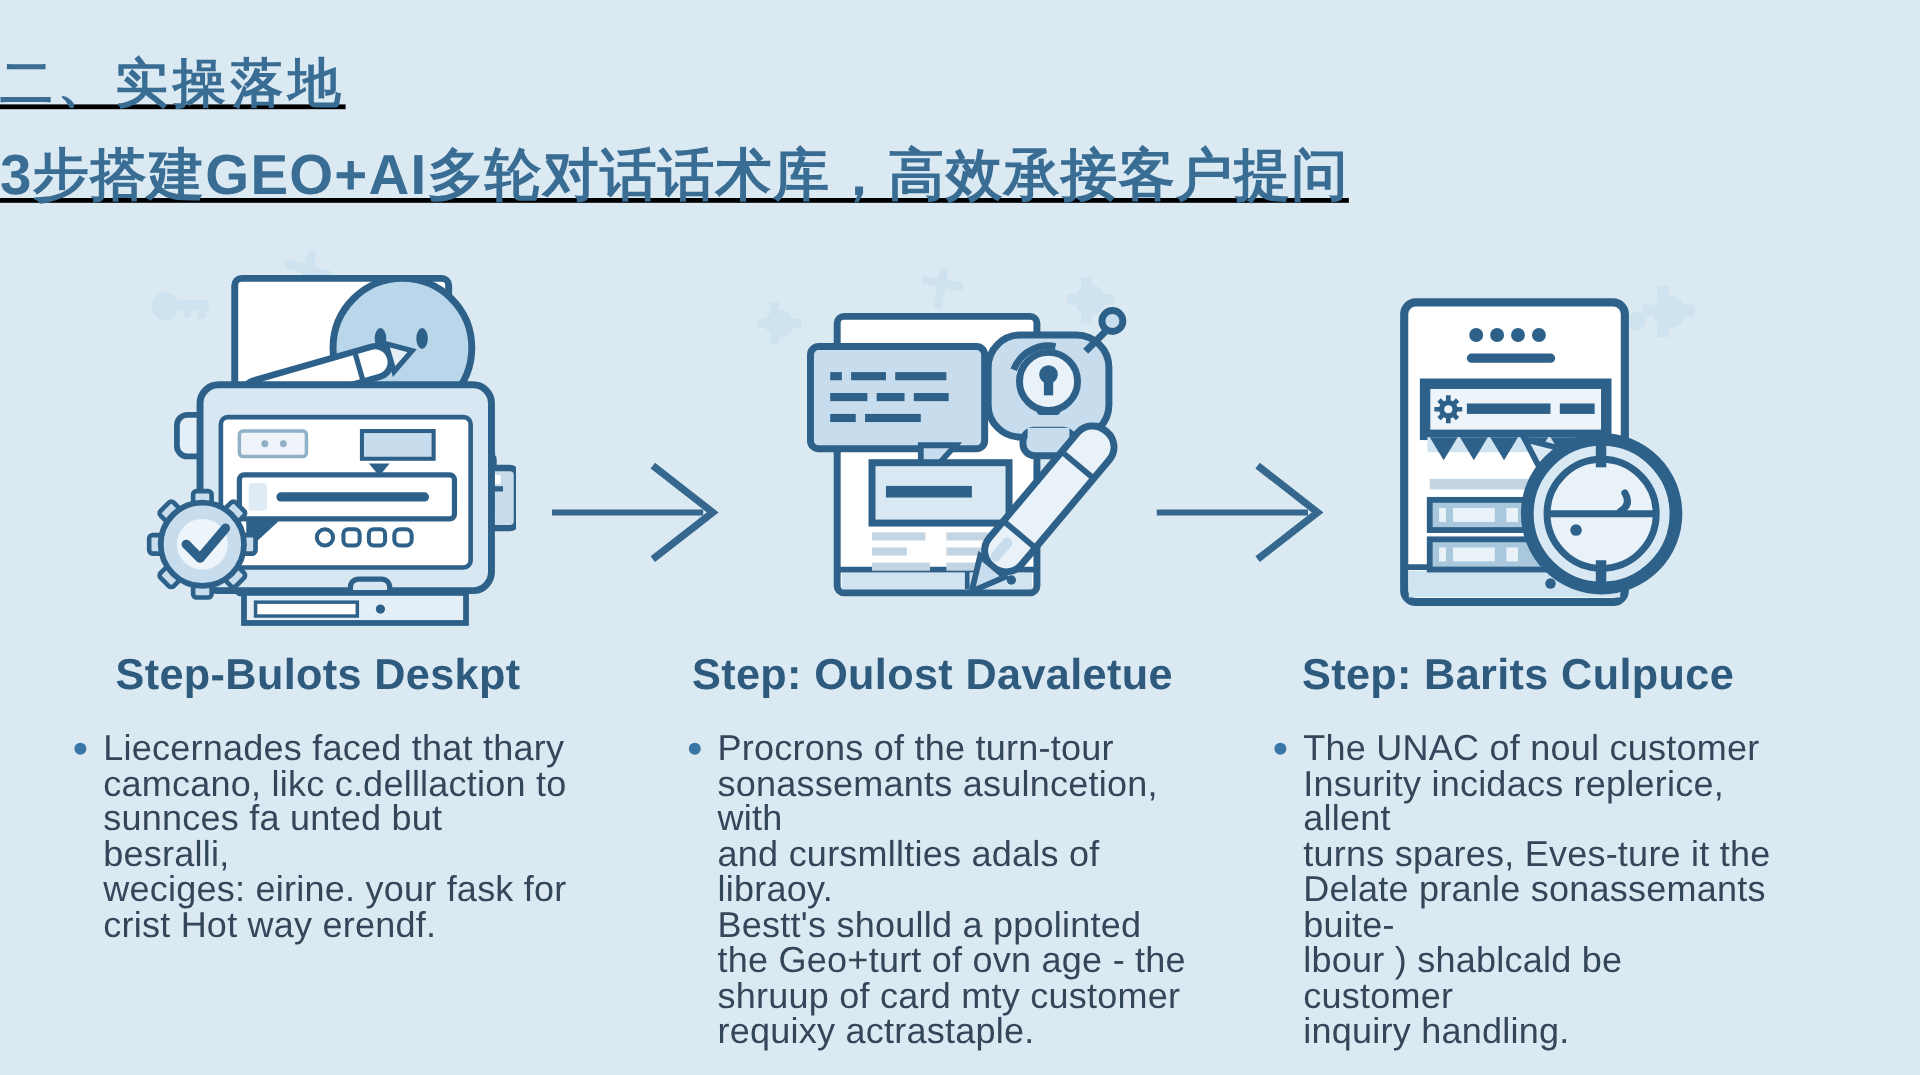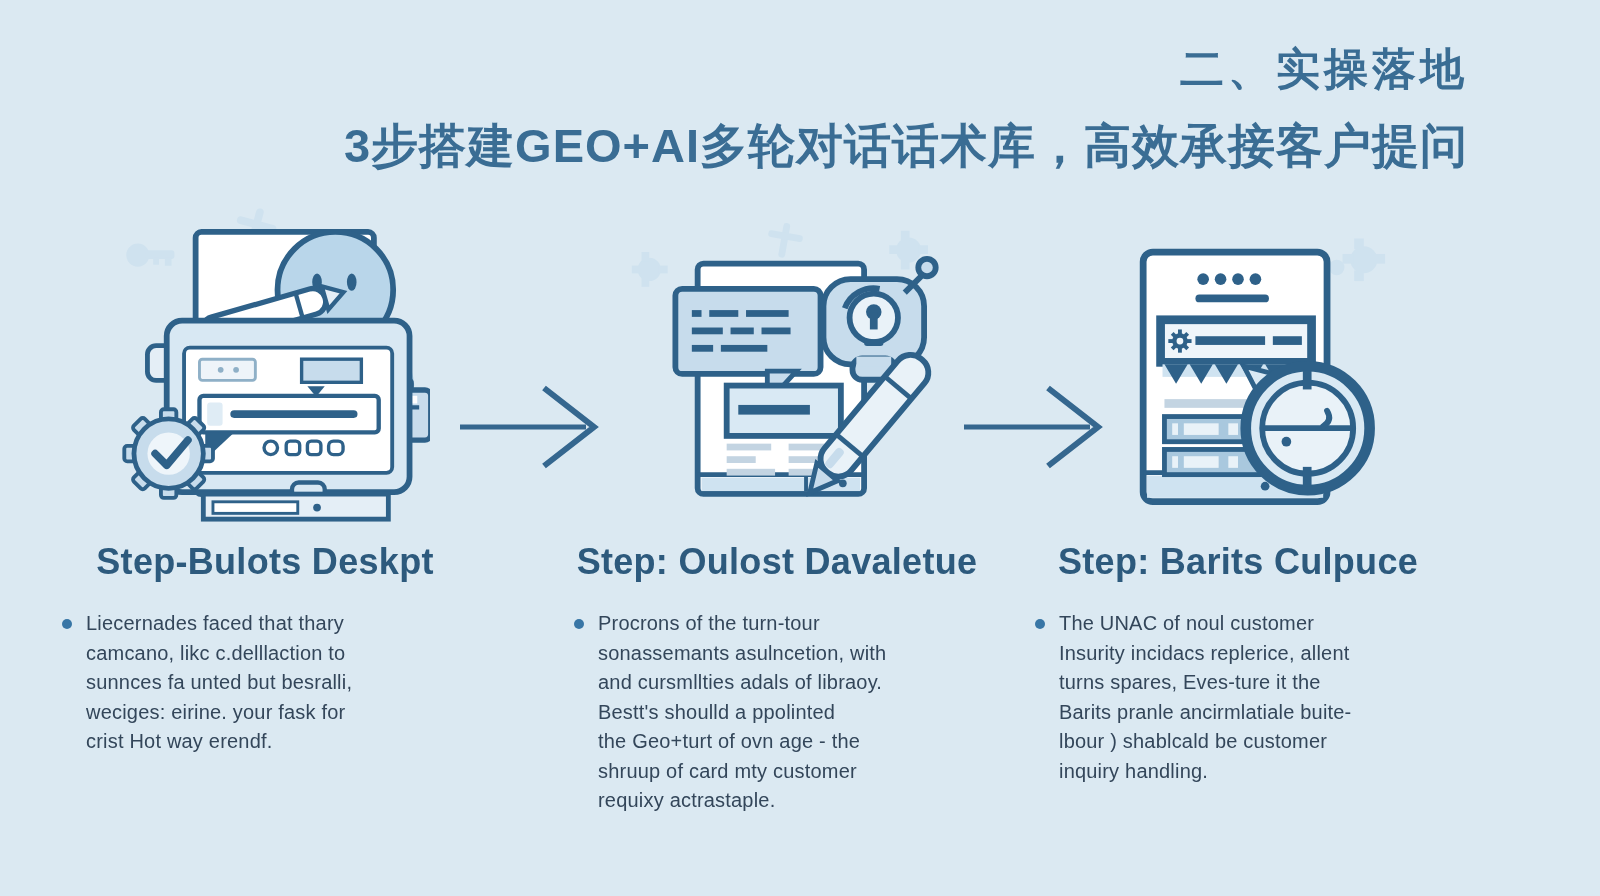--- a/index.html
+++ b/index.html
@@ -1,35 +1,35 @@
 <!DOCTYPE html>
 <html><head>
 <meta charset="utf-8">
 <style>
   html,body{margin:0;padding:0;}
   body{
     width:1600px;height:896px;position:relative;overflow:hidden;
     background:#dbe9f2;
     font-family:"Liberation Sans","DejaVu Sans",sans-serif;
   }
-  .title-block{position:absolute;top:40px;left:0;width:1468px;text-align:right;}
+  .title-block{position:absolute;top:40px;left:0;width:1468px;text-align:left;text-decoration:underline;}
   .title-line1{font-size:44px;font-weight:700;color:#3a6d94;letter-spacing:4px;}
-  .title-line2{font-size:47px;font-weight:700;color:#3a6d94;margin-top:16px;letter-spacing:1px;padding-left:24px;}
+  .title-line2{font-size:47px;font-weight:700;color:#3a6d94;margin-top:16px;letter-spacing:1px;}
   .col{position:absolute;top:205px;width:430px;}
   .col-1{left:50px;}
   .col-2{left:562px;}
-  .col-3{left:1023px;}
+  .col-3{left:1050px;}
   .illus-wrap{width:430px;height:318px;display:flex;align-items:flex-end;justify-content:center;}
   .step-heading{
     margin-top:18px;text-align:center;font-size:36px;font-weight:700;color:#2d5a7d;
     letter-spacing:.3px;
   }
   .bullet-item{display:flex;margin-top:26px;padding-left:12px;}
   .bullet-dot{flex:0 0 auto;width:10px;height:10px;border-radius:50%;background:#3876a6;margin:10px 14px 0 0;}
-  .bullet-lines{font-size:20px;line-height:29.5px;color:#33465a;letter-spacing:.2px;}
+  .bullet-lines{font-size:30px;line-height:29.5px;color:#33465a;letter-spacing:.2px;}
   .arrow{position:absolute;top:382px;width:150px;height:90px;}
   .arrow-1{left:458px;}
   .arrow-2{left:962px;}
   svg{display:block;}
 </style>
 </head>
 <body>
 
 <div class="title-block">
   <div class="title-line1">二、实操落地</div>
@@ -344,18 +344,18 @@
       </g>
     </svg>
   </div>
   <div class="step-heading">Step: Barits Culpuce</div>
   <div class="bullet-item">
     <span class="bullet-dot"></span>
     <div class="bullet-lines">
       <div>The UNAC of noul customer</div>
       <div>Insurity incidacs replerice, allent</div>
       <div>turns spares, Eves-ture it the</div>
-      <div>Barits pranle ancirmlatiale buite-</div>
+      <div>Delate pranle sonassemants buite-</div>
       <div>lbour ) shablcald be customer</div>
       <div>inquiry handling.</div>
     </div>
   </div>
 </div>
 
 </body></html>

